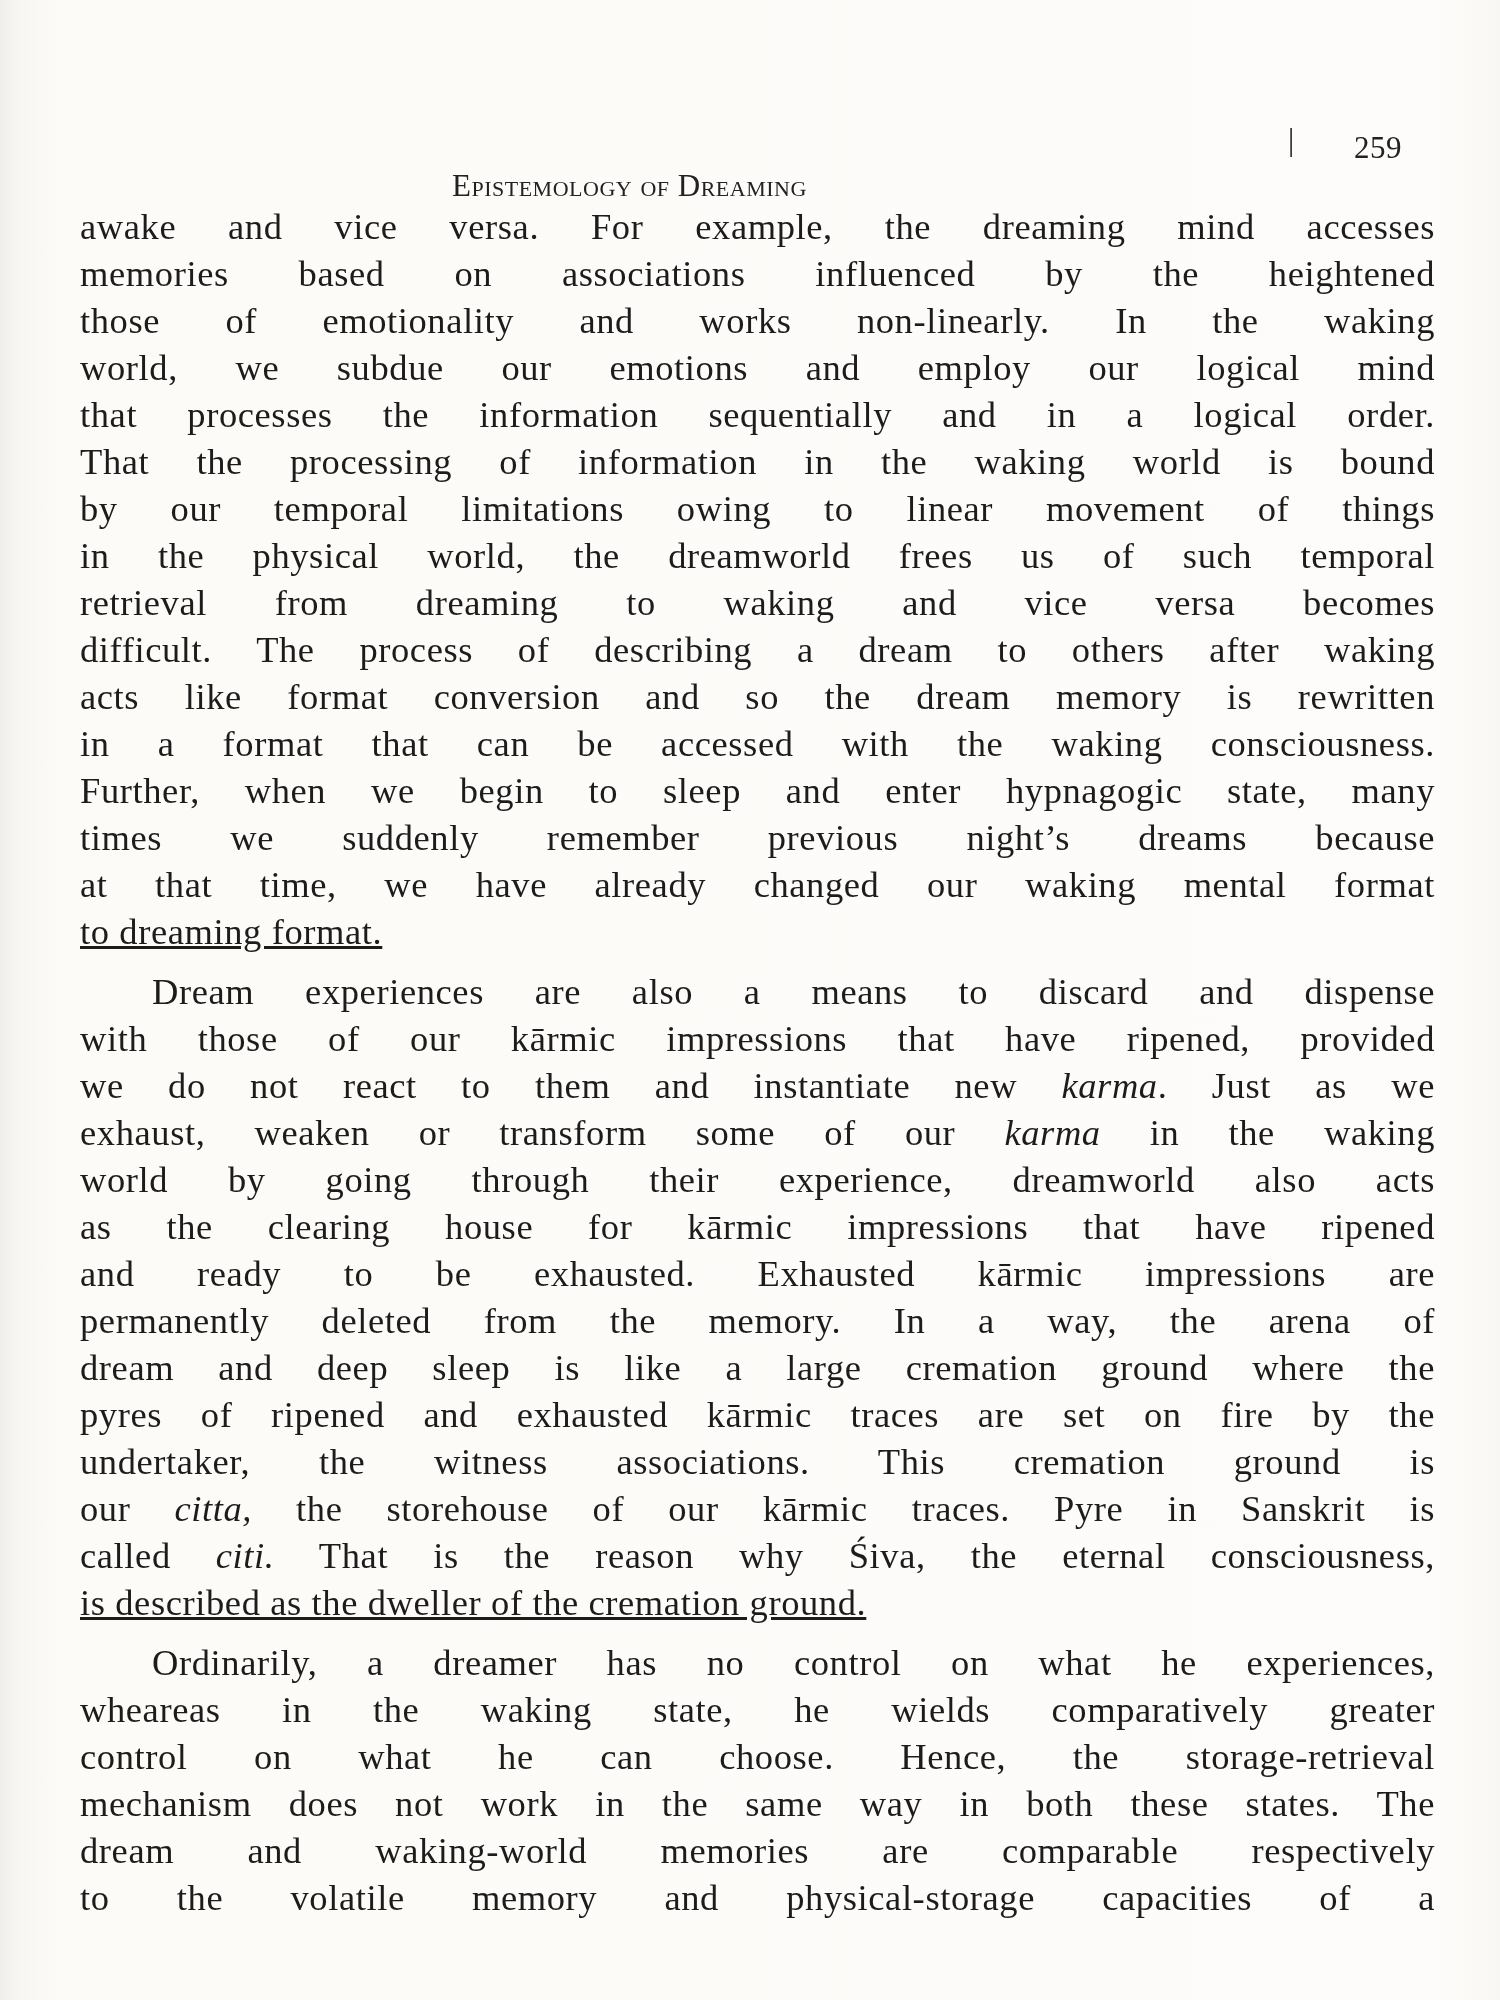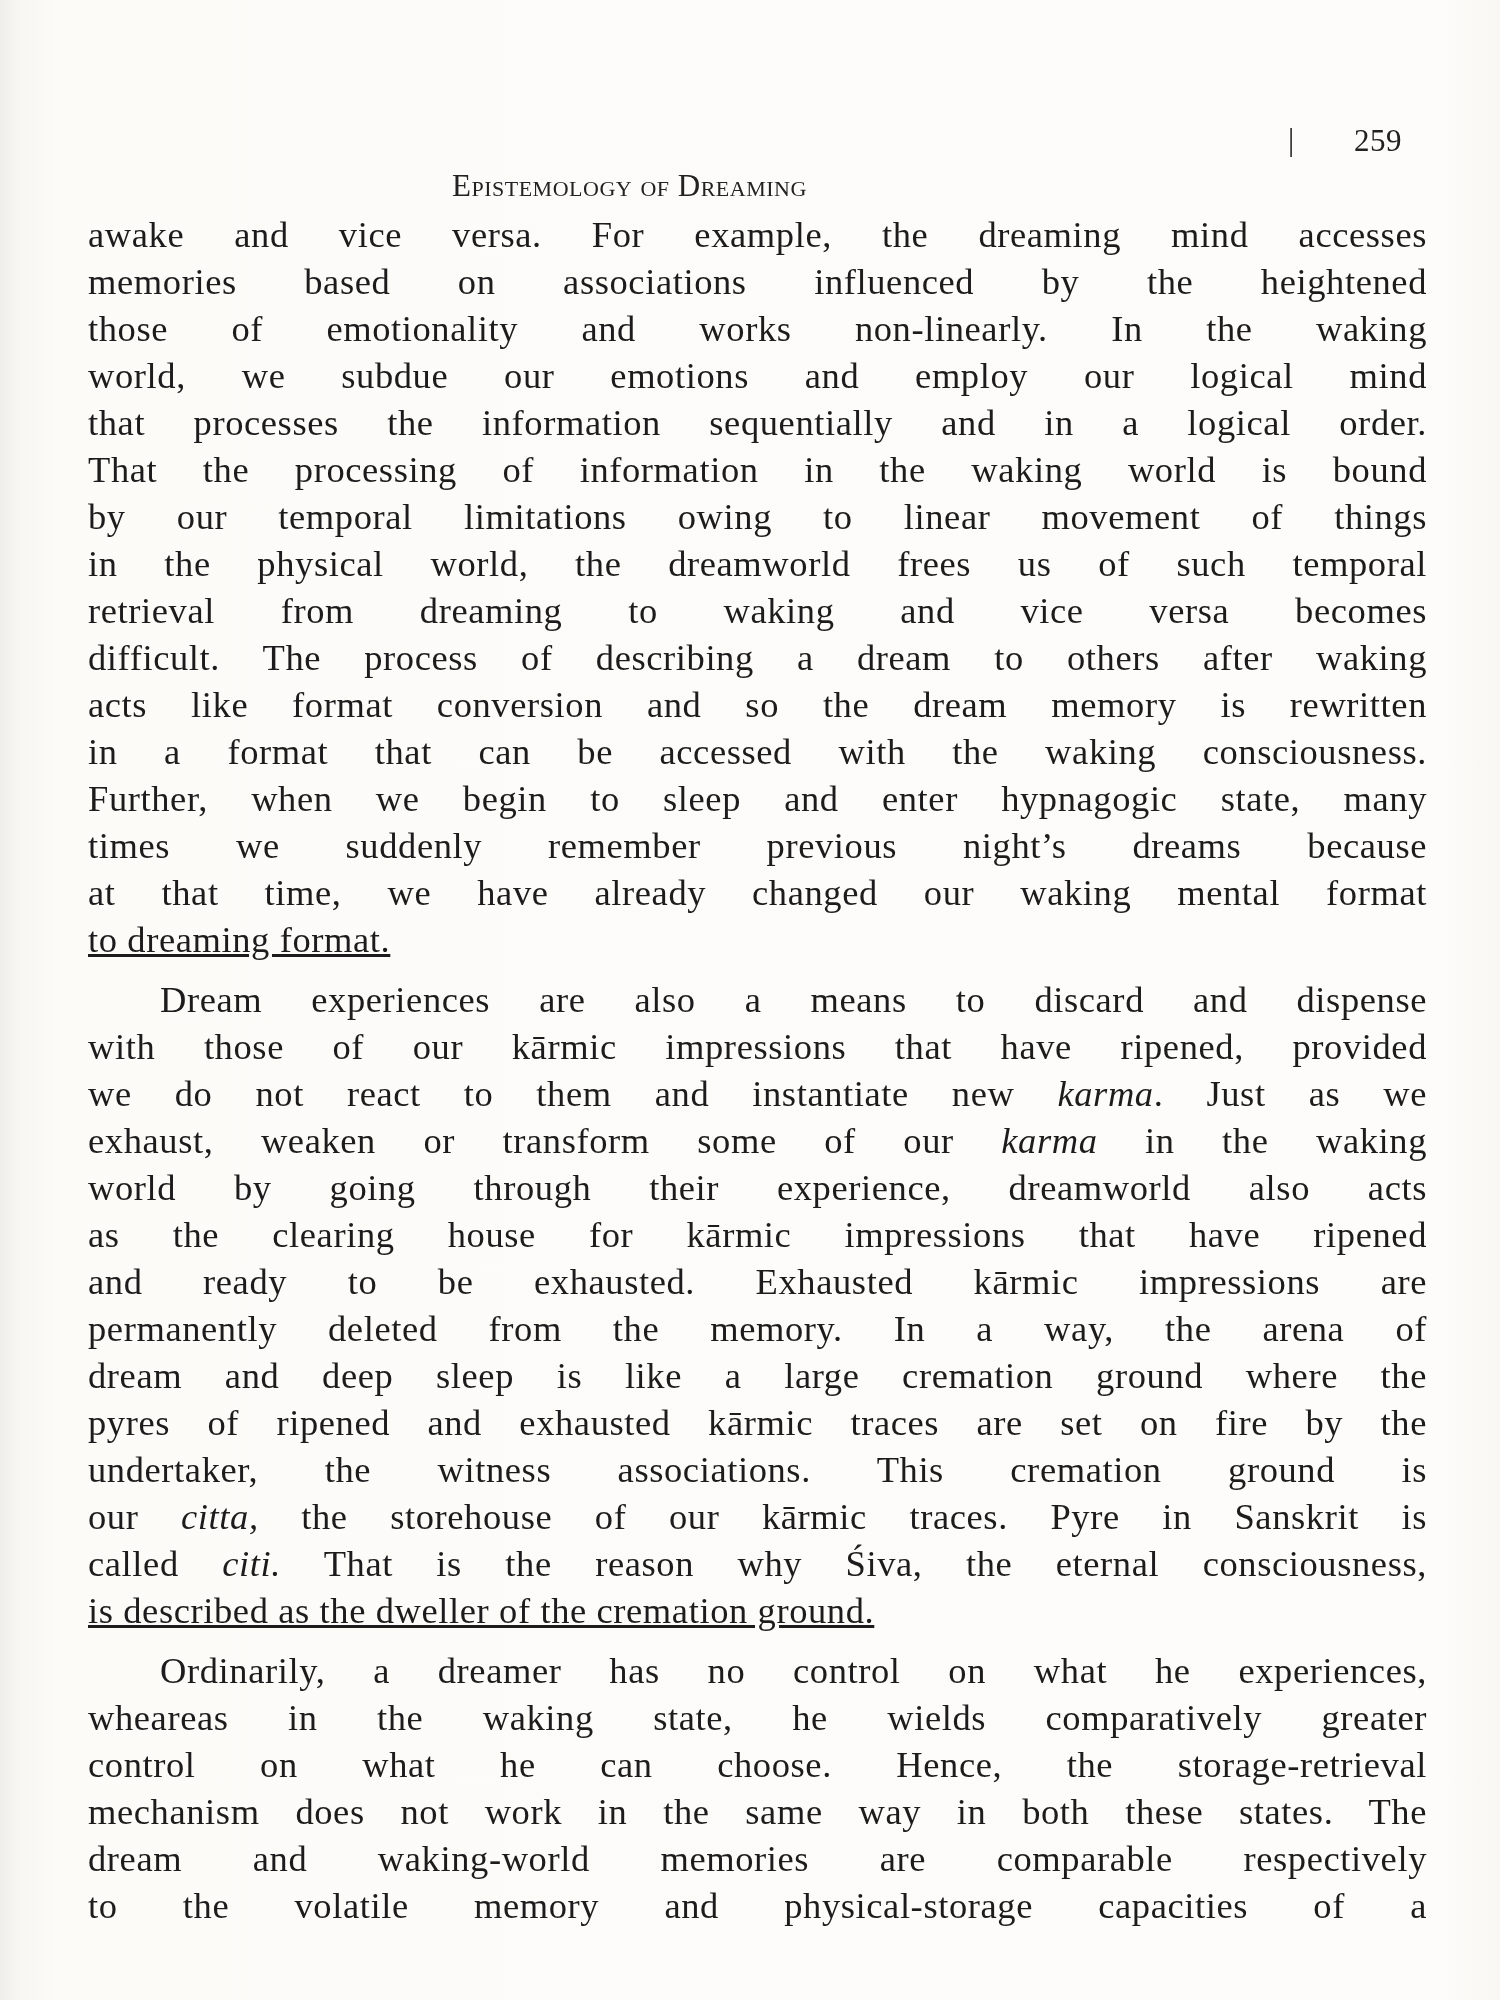--- a/index.html
+++ b/index.html
@@ -14,28 +14,28 @@
       position: absolute; left: 0; top: 0; width: 1500px; height: 2000px;
       background: linear-gradient(90deg, #efeeea 0px, #f7f6f2 18px, #fcfbf8 60px, #fdfcfa 1440px, #f8f7f3 1500px);
     }
     .running-head {
       position: absolute; top: 122px; left: 452px; width: 950px; height: 44px;
       font-family: "Liberation Serif", serif;
       font-size: 31px; letter-spacing: 0.5px; color: #222;
     }
     .running-title { position: absolute; left: 0; top: 0; font-variant: small-caps; margin-top: 46px; }
     .page-sep { position: absolute; left: 836px; top: 0; }
-    .page-num { position: absolute; right: 0; top: 1px; }
+    .page-num { position: absolute; right: 0; top: 8px; }
     .body-text {
       position: absolute; left: 80px; top: 203px; width: 1355px;
       font-family: "Liberation Serif", serif;
       font-size: 36.5px; line-height: 47px;
       letter-spacing: 0.6px;
     }
-    .para { margin: 8px; }
+    .para { margin: 0; }
     .para + .para { margin-top: 13px; }
     .line {
       display: block; height: 47px; white-space: nowrap;
       text-align: justify; text-align-last: justify;
     }
     .line.last { text-align-last: left; text-decoration: underline; }
     .line.indent { padding-left: 72px; }
     em { font-style: italic; }
   </style>
 </head>

